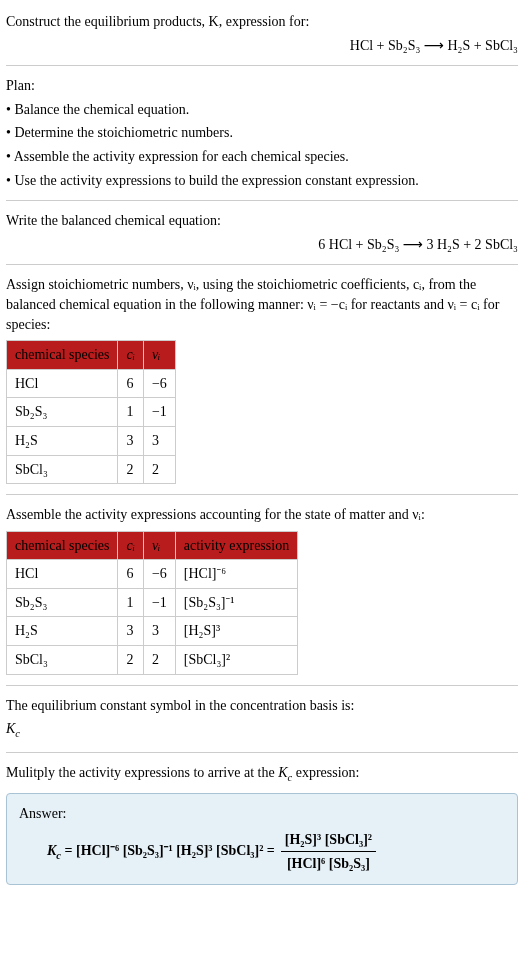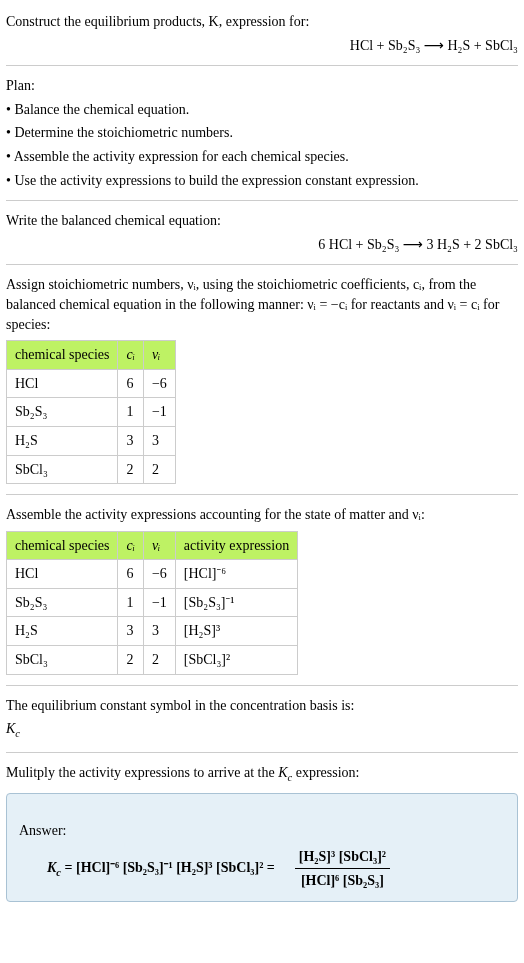--- a/index.html
+++ b/index.html
@@ -36,50 +36,48 @@
   margin: 6px 0;
 }
 th, td {
   border: 1px solid #ccc;
   padding: 4px 8px;
   text-align: left;
   font-weight: normal;
   white-space: nowrap;
 }
 th {
-  background: #bef264;
+  background: #b91c1c;
 }
 .answer-box {
   background: #e5f0f7;
   border: 1px solid #a9c2d4;
   border-radius: 4px;
   padding: 10px 12px;
   margin-top: 8px;
 }
 .answer-label {
   margin-bottom: 6px;
-  margin-top: 17px;
 }
 .ital {
   font-style: italic;
 }
 .Kc-expr {
   display: flex;
   align-items: center;
   justify-content: flex-start;
   flex-wrap: wrap;
   gap: 6px;
   font-weight: bold;
 }
 .frac {
   display: inline-flex;
   flex-direction: column;
   align-items: center;
   vertical-align: middle;
-  margin-left: 14px;
 }
 .frac .num {
   border-bottom: 1px solid #000;
   padding: 0 4px 2px 4px;
 }
 .frac .den {
   padding: 2px 4px 0 4px;
 }
 .indent {
   padding-left: 28px;

